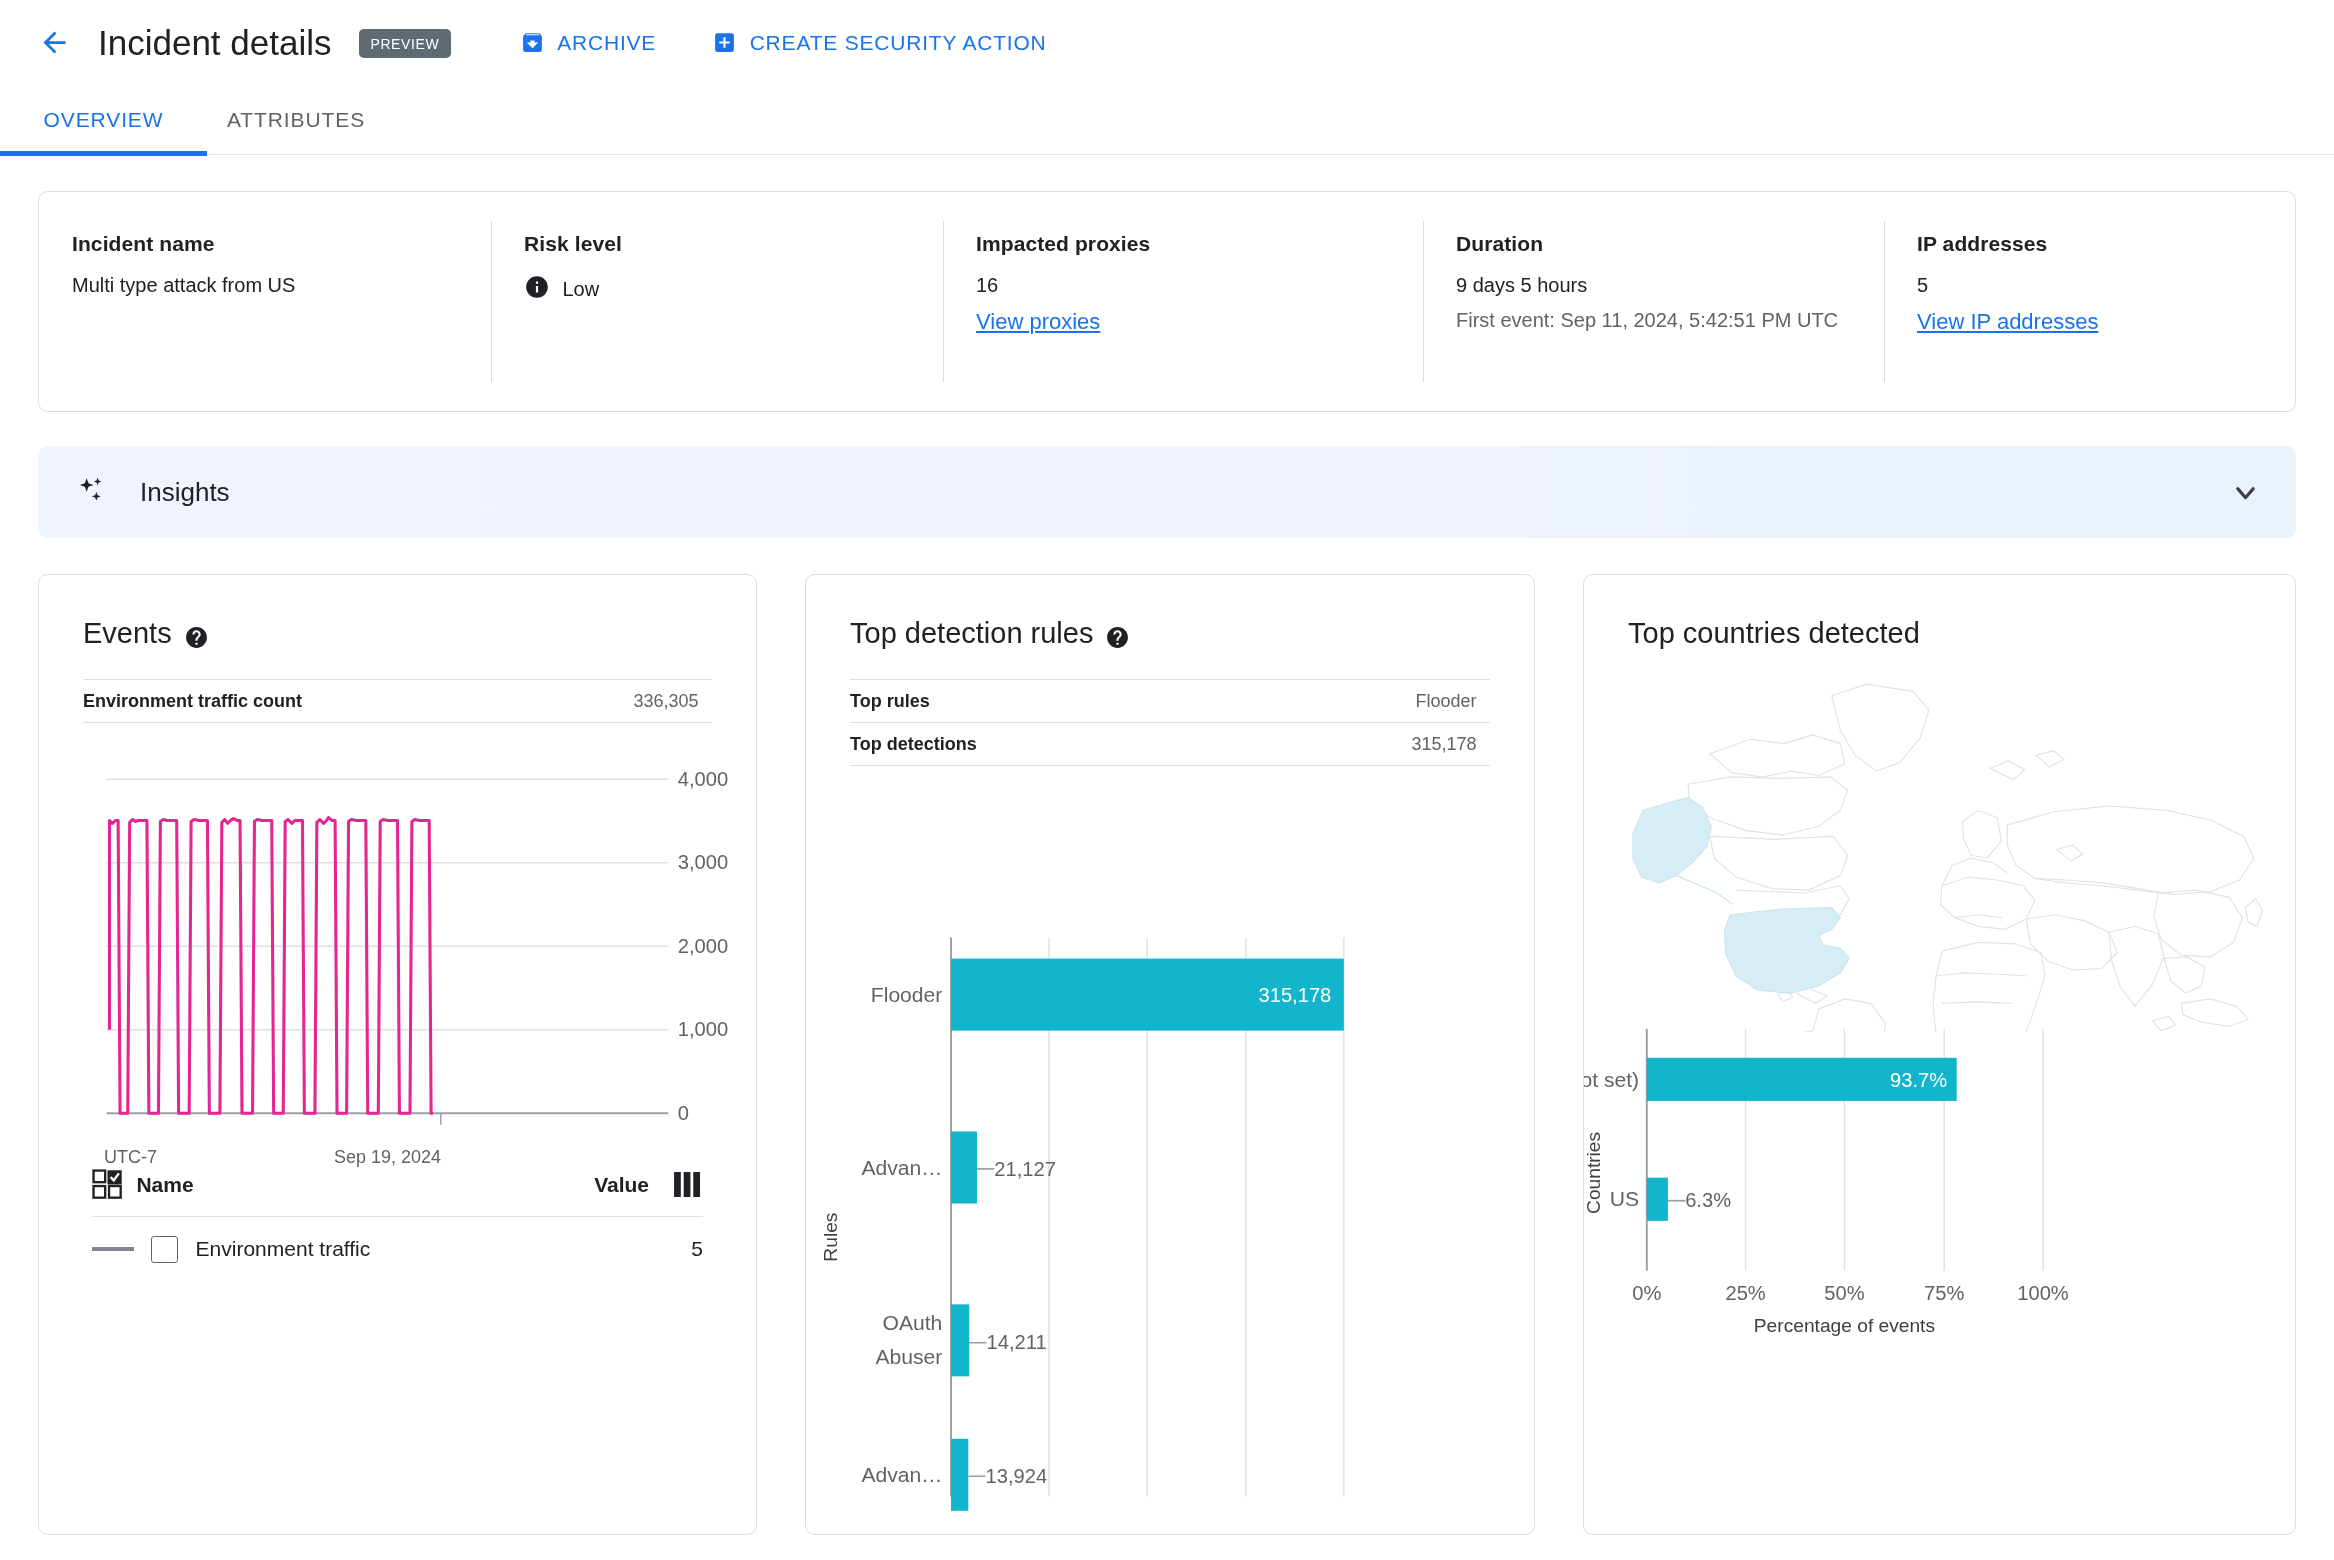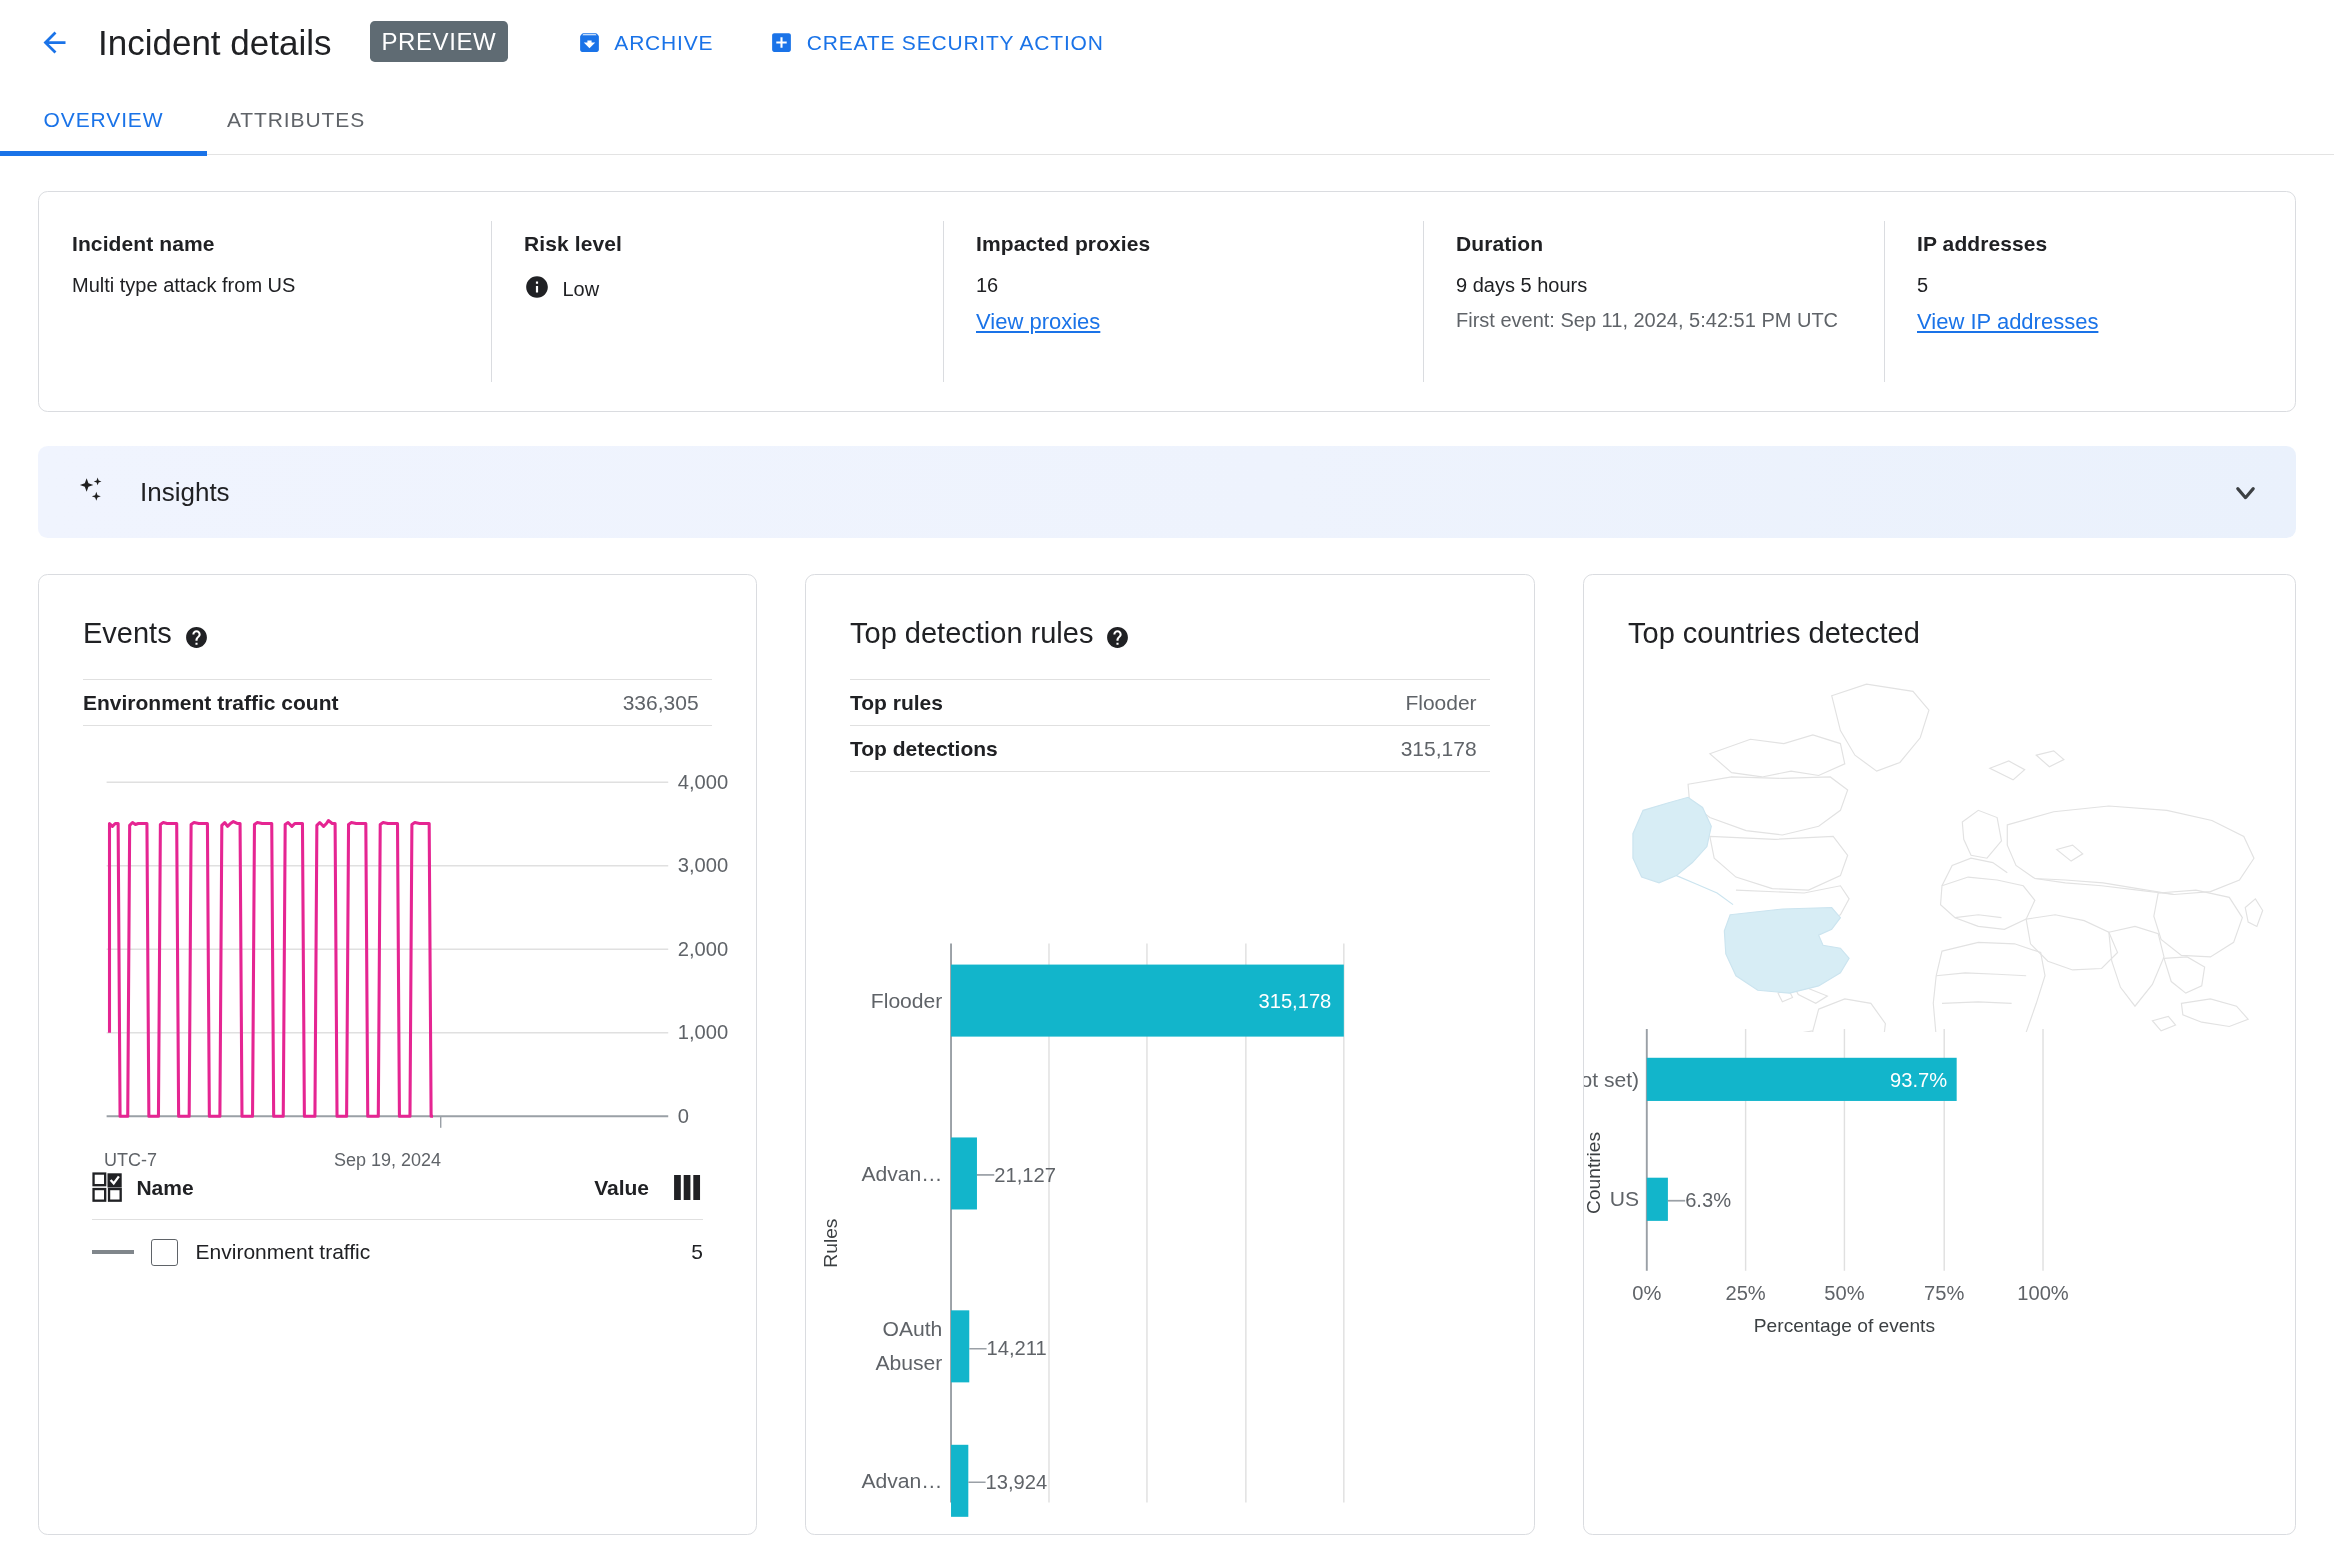--- a/index.html
+++ b/index.html
@@ -26,24 +26,24 @@
     margin-right: 21px;
   }
   .back-arrow svg { width: 33px; height: 33px; }
   .page-title {
     font-size: 35px;
     font-weight: 400;
     color: #202124;
     letter-spacing: 0px;
   }
   .preview-chip {
-    margin-left: 34px;
+    margin-left: 23px;
     background: #5f6b73;
     color: #ffffff;
-    font-size: 24px;
+    font-size: 14px;
     letter-spacing: 0.6px;
     padding: 6.7px 11.5px 5.8px;
     border-radius: 4.8px;
     font-weight: 500;
     display: inline-block;
     vertical-align: 5.8px;
   }
   .topbar-actions {
     display: flex;
     align-items: center;
@@ -212,21 +212,21 @@
   
   .kv {
     margin: 29px 44px 0 44px;
     border-collapse: collapse;
     width: calc(100% - 88px);
   }
   .kv tr { border-top: 1px solid #e0e0e0; }
   .kv tr:last-child { border-bottom: 1px solid #e0e0e0; }
   .kv td {
     padding: 10.6px 0 10.6px 0;
-    font-size: 21px;
+    font-size: 18px;
     color: #202124;
     font-weight: 600;
     margin-left: 40px;
   }
   .kv td.val {
     text-align: right;
     color: #5f6368;
     font-weight: 400;
     padding-right: 13.4px;
   }

